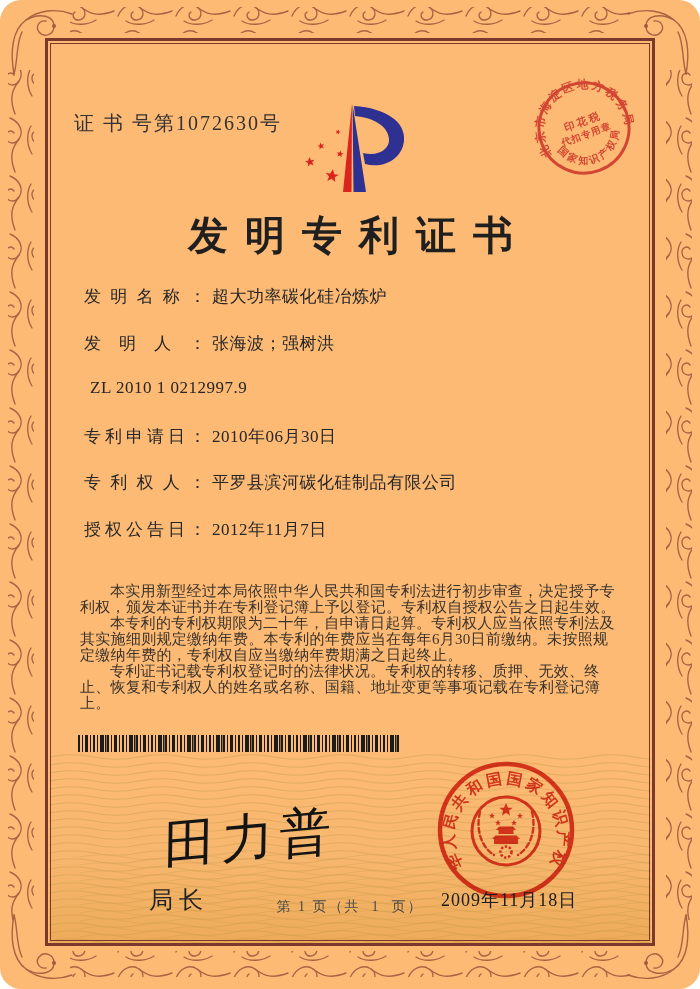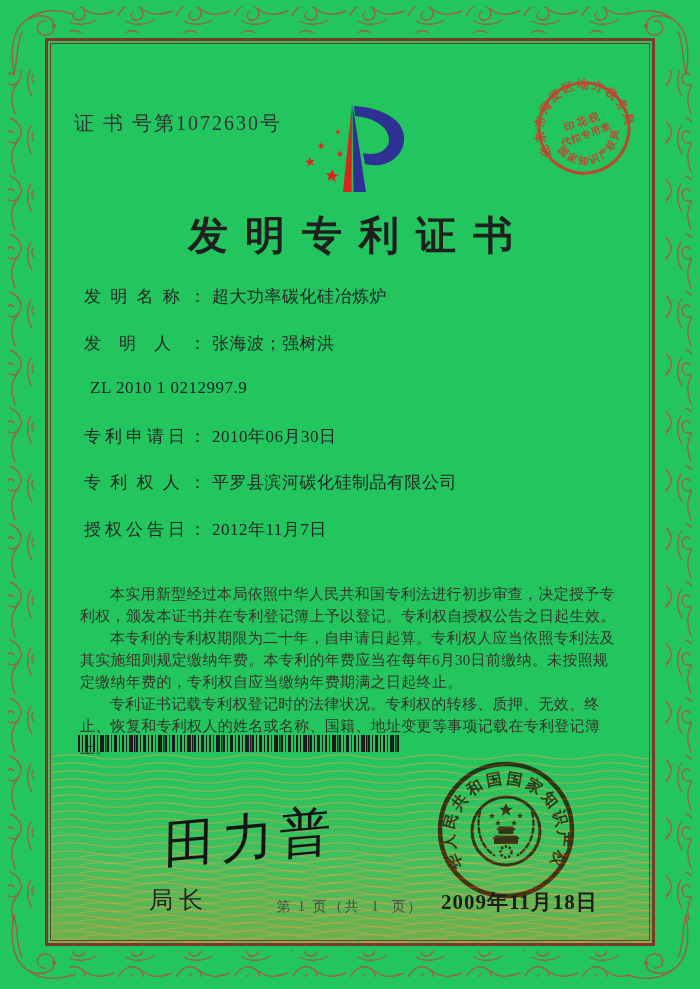--- a/index.html
+++ b/index.html
@@ -1,17 +1,17 @@
 <!DOCTYPE html>
 <html><head>
 <meta charset="utf-8">
 <style>
   html,body{margin:0;padding:0;}
-  .page{position:relative;width:700px;height:989px;background:#22c55e;overflow:hidden;
-        font-family:"Liberation Serif","DejaVu Serif",serif;color:#222;}
+  .page{position:relative;width:700px;height:989px;background:#fdba74;overflow:hidden;
+        font-family:"Liberation Serif","DejaVu Serif",serif;color:#222;border-radius:21px;}
   svg{display:block;}
   .abs{position:absolute;}
 
   
   .ornament{position:absolute;left:0;top:0;z-index:0;}
   .orn{stroke:#a2593f;stroke-width:1.4;fill:none;stroke-linecap:round;opacity:.9;}
   .odot{fill:#a2593f;stroke:none;}
 
   
   .frame{position:absolute;left:45px;top:38px;width:610px;height:908px;
@@ -28,41 +28,41 @@
           color:#333;z-index:3;white-space:pre;}
   .title{position:absolute;left:0;right:0;top:208px;text-align:center;font-size:40px;
          font-weight:600;letter-spacing:17px;padding-left:18px;color:#1f1f1f;z-index:3;}
 
   .fieldrow{position:absolute;left:84px;display:flex;align-items:baseline;font-size:17px;
             color:#262626;z-index:3;}
   .flabel{width:122px;text-align:justify;text-align-last:justify;white-space:pre;}
   .fvalue{margin-left:6px;letter-spacing:.5px;white-space:pre;}
 
   .bodytext{position:absolute;left:80px;top:583px;width:542px;font-size:15px;
-            line-height:22px;color:#3a332b;z-index:3;}
+            line-height:16px;color:#3a332b;z-index:3;}
   .bodytext p{margin:0;text-indent:2em;letter-spacing:.3px;}
 
   .barcode{position:absolute;left:78px;top:735px;z-index:3;}
 
   .director{position:absolute;left:116px;top:884px;font-size:24px;letter-spacing:6px;
             color:#222;z-index:3;margin-left:33px;}
   .signature{position:absolute;left:160px;top:792px;z-index:3;}
   .signature text{font-family:"Liberation Serif","DejaVu Serif",serif;font-size:52px;
             fill:#141414;letter-spacing:6px;}
 
   .taxstamp{position:absolute;left:534px;top:78px;z-index:3;opacity:.9;}
   .taxstamp text{fill:#cf3a2c;font-weight:bold;}
 
   .mainseal{position:absolute;left:436px;top:760px;z-index:4;opacity:.93;mix-blend-mode:multiply;}
   .sealred{stroke:#d4392b;fill:none;}
   .sealfill{fill:#d4392b;stroke:none;}
   .mainseal text{fill:#d4392b;font-weight:bold;}
 
-  .issuedate{position:absolute;left:441px;top:888px;font-size:21px;letter-spacing:1px;
-             color:#1c1c1c;z-index:5;font-weight:bold;}
+  .issuedate{position:absolute;left:441px;top:888px;font-size:18px;letter-spacing:1px;
+             color:#1c1c1c;z-index:5;}
   .footer{position:absolute;left:0;right:0;top:898px;text-align:center;font-size:14px;
           letter-spacing:2px;color:#4a4a4a;z-index:5;white-space:pre;}
 </style>
 </head>
 <body>
 
 <div class="page">
 
   <svg class="ornament" width="700" height="989" viewBox="0 0 700 989">
     <defs>

